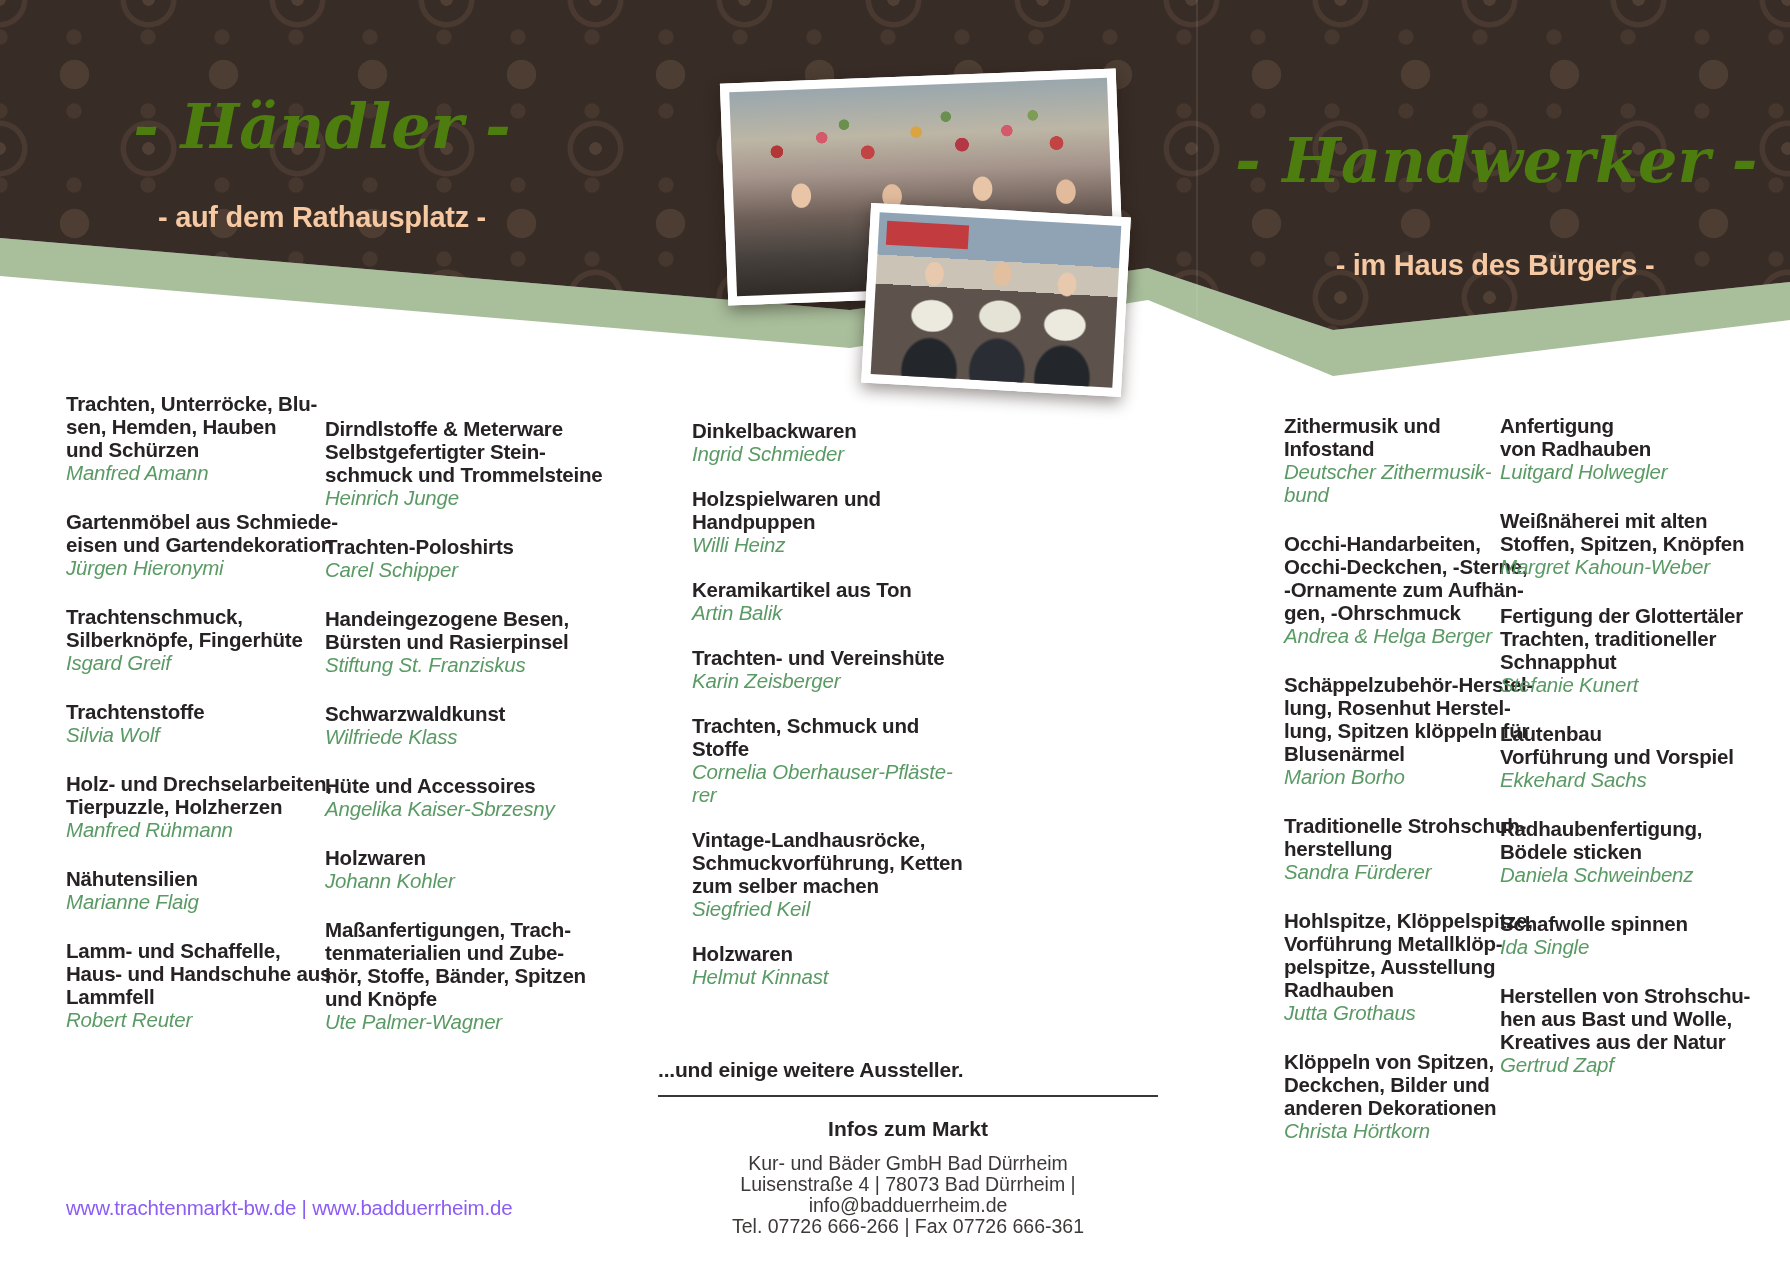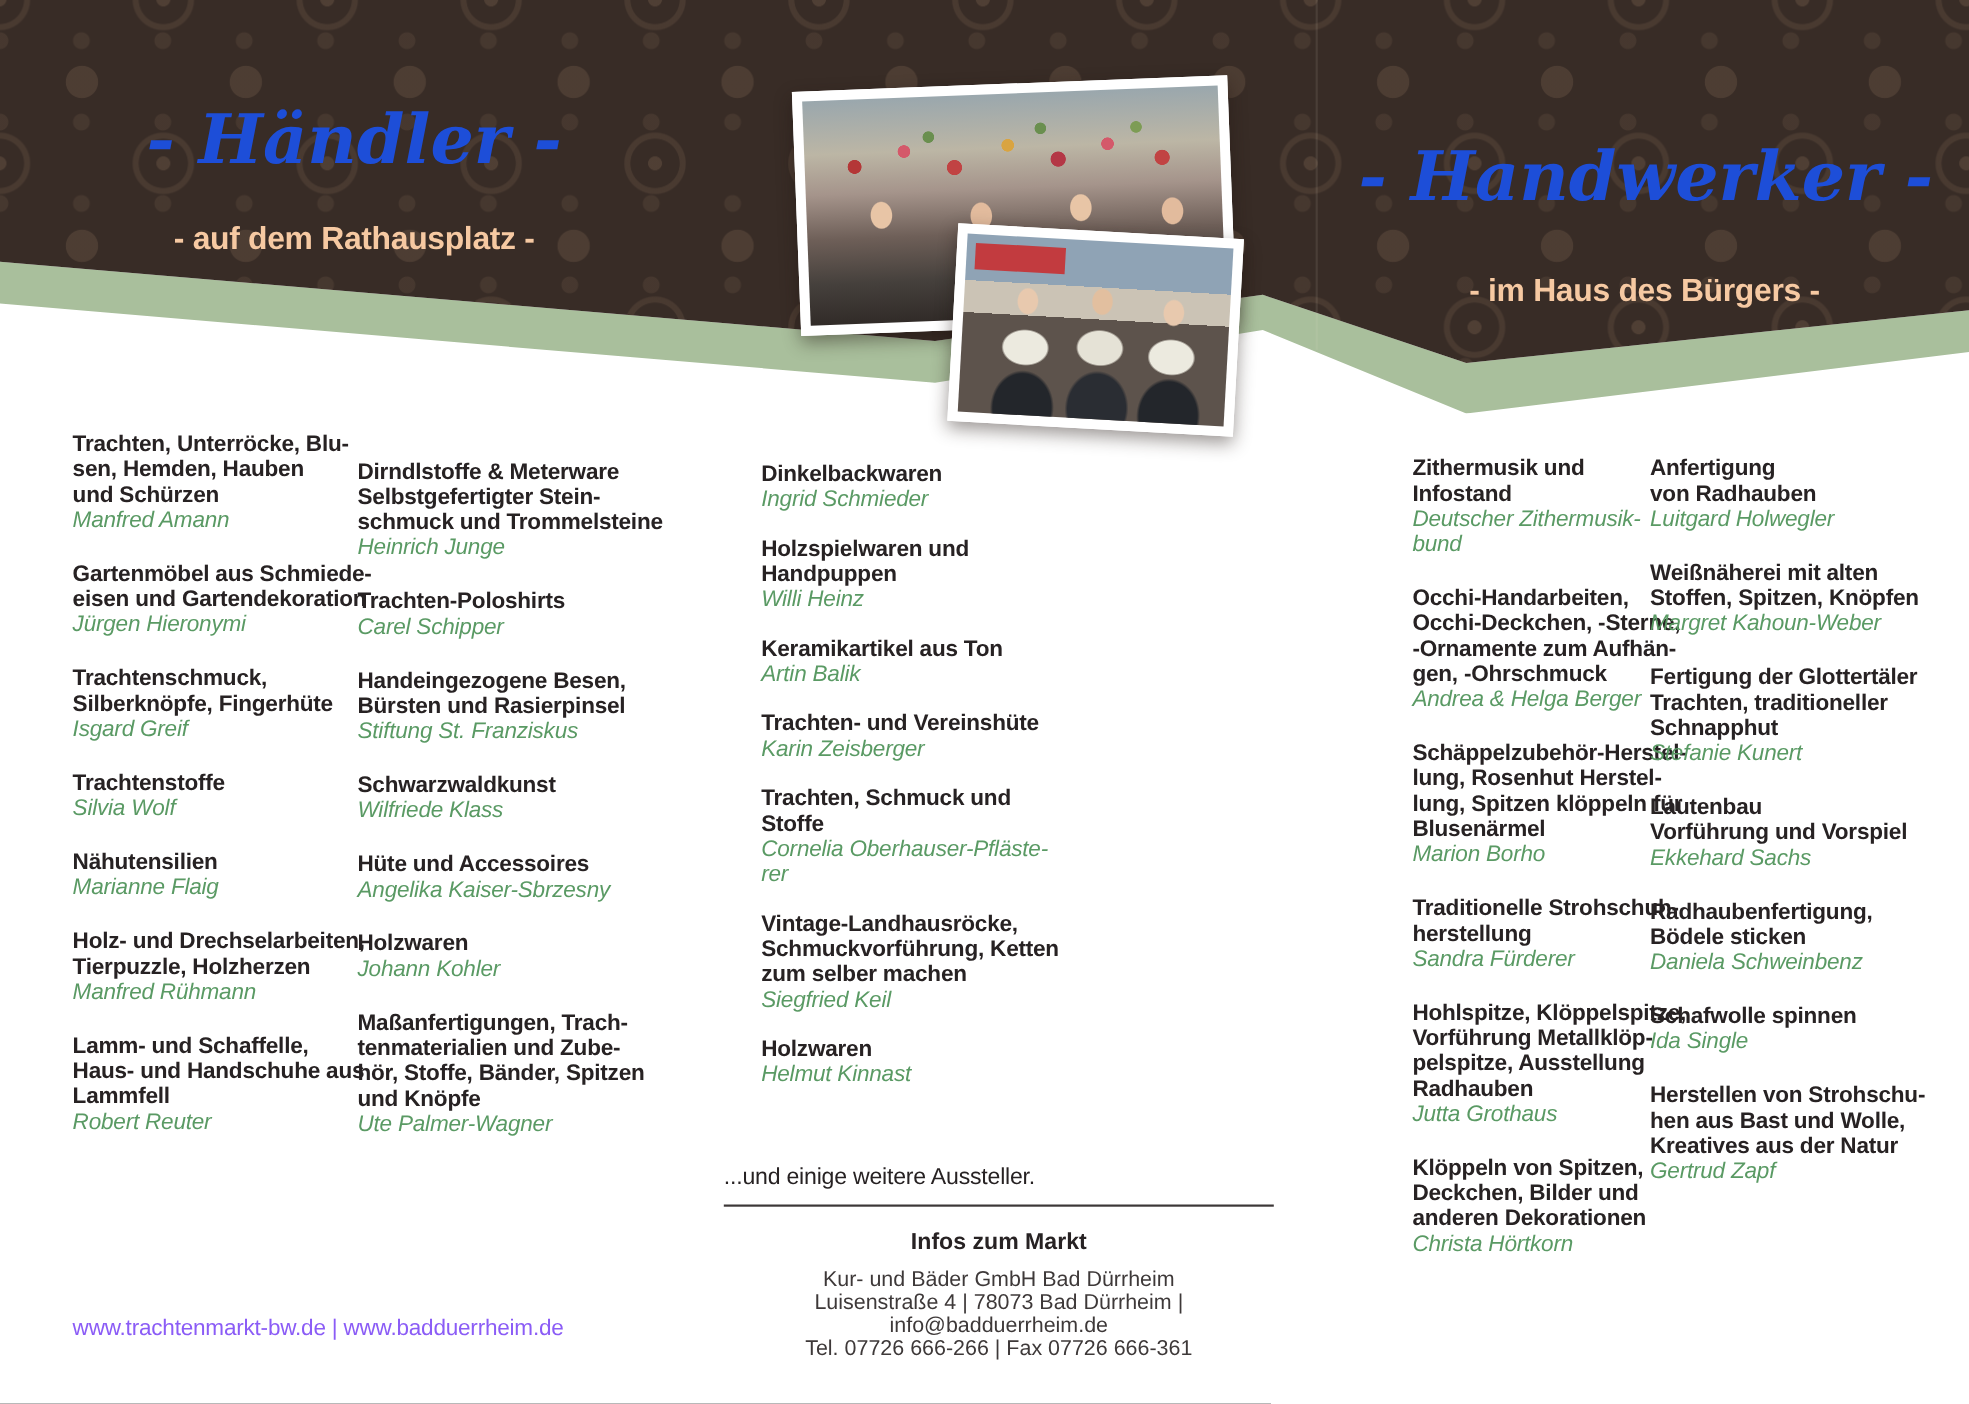--- a/index.html
+++ b/index.html
@@ -23,21 +23,21 @@
   }
   .hdr-band{
     position:absolute;left:0;top:0;width:1790px;height:440px;background:#a9bf9c;
     clip-path:polygon(0 238px,850px 310px,1148px 268px,1333px 330px,1790px 282px,
                       1790px 320px,1333px 376px,1148px 300px,850px 348px,0 276px);
   }
   .fold-line{position:absolute;left:1196px;top:0;width:2px;height:318px;
     background:rgba(240,224,204,0.10);}
   
   .panel-title{
-    position:absolute;color:#1d4ed8;text-align:center;
+    position:absolute;color:#4d7c0f;text-align:center;
     font-family:"DejaVu Serif",serif;font-style:italic;font-weight:700;
     font-size:62px;line-height:70px;white-space:nowrap;
   }
   .t-left{left:62px;top:92px;width:520px;}
   .t-right{left:1235px;top:126px;width:520px;}
   .panel-sub{
     position:absolute;color:#f6c9a2;text-align:center;font-weight:700;
     font-size:29px;line-height:32px;white-space:nowrap;letter-spacing:-0.3px;
   }
   .s-left{left:62px;top:201px;width:520px;}
@@ -97,21 +97,21 @@
   .product{
     font-weight:700;font-size:20.5px;line-height:23px;color:#272223;
     white-space:pre-line;letter-spacing:-0.2px;
   }
   .vendor{
     font-style:italic;font-size:20.5px;line-height:23px;color:#5a9a64;
     white-space:pre-line;letter-spacing:-0.2px;
   }
   
   .extras{position:absolute;left:658px;top:1058px;width:500px;}
-  .more-line{font-weight:400;font-size:21px;line-height:24px;color:#272223;letter-spacing:-0.2px;}
+  .more-line{font-weight:700;font-size:21px;line-height:24px;color:#272223;letter-spacing:-0.2px;}
   .info-rule{border:none;border-top:2px solid #3c3737;margin:13px 0 0 0;width:500px;}
   .info-heading{margin-top:20px;text-align:center;font-weight:700;font-size:21px;color:#272223;}
   .info-lines{margin-top:12px;text-align:center;font-size:19.5px;line-height:21px;color:#3e3939;}
   
   .footer-links{
     position:absolute;left:66px;top:1196px;font-size:20.5px;color:#8b5cf6;letter-spacing:-0.2px;
   }
 </style>
 </head>
 <body>
@@ -150,27 +150,27 @@
       <div class="entry">
         <div class="product">Trachtenschmuck,
 Silberknöpfe, Fingerhüte</div>
         <div class="vendor">Isgard Greif</div>
       </div>
       <div class="entry">
         <div class="product">Trachtenstoffe</div>
         <div class="vendor">Silvia Wolf</div>
       </div>
       <div class="entry">
-        <div class="product">Nähutensilien</div>
-        <div class="vendor">Marianne Flaig</div>
-      </div>
-      <div class="entry">
         <div class="product">Holz- und Drechselarbeiten,
 Tierpuzzle, Holzherzen</div>
         <div class="vendor">Manfred Rühmann</div>
+      </div>
+      <div class="entry">
+        <div class="product">Nähutensilien</div>
+        <div class="vendor">Marianne Flaig</div>
       </div>
       <div class="entry">
         <div class="product">Lamm- und Schaffelle,
 Haus- und Handschuhe aus
 Lammfell</div>
         <div class="vendor">Robert Reuter</div>
       </div>
     </div>
   <div class="col c2">
       <div class="entry">

